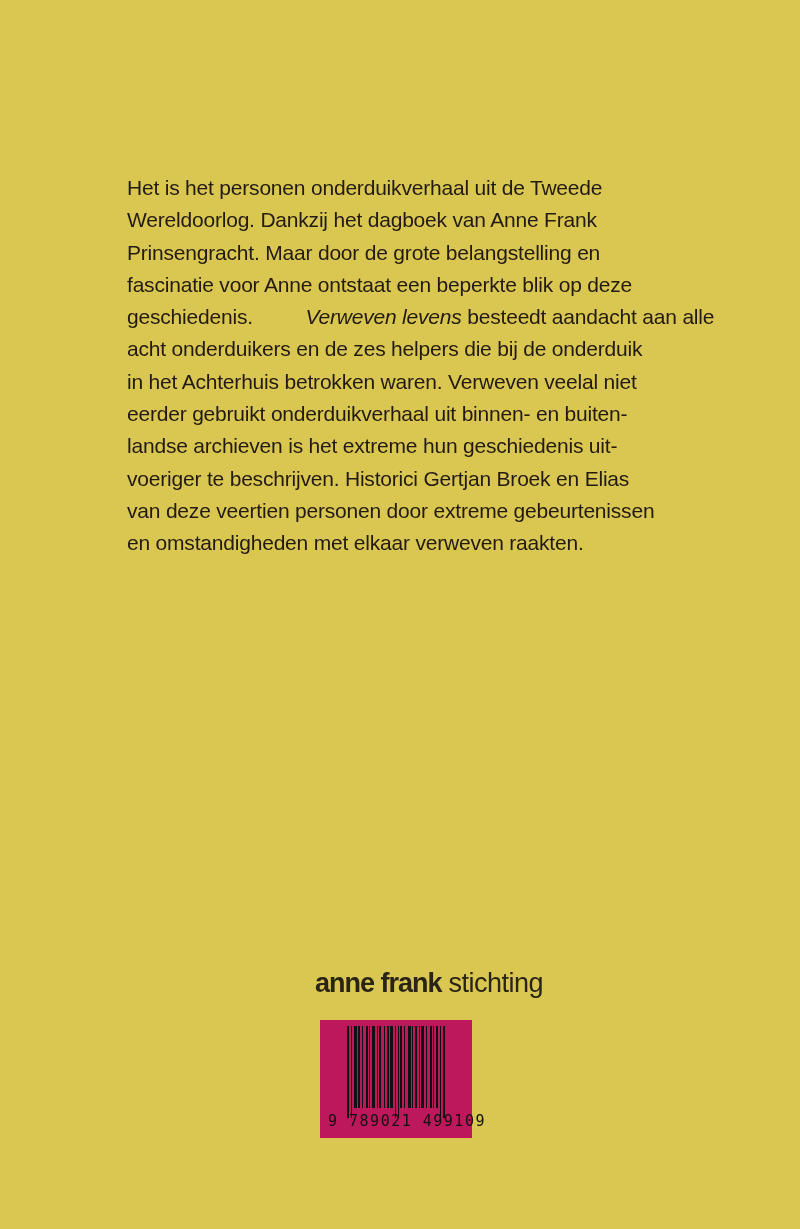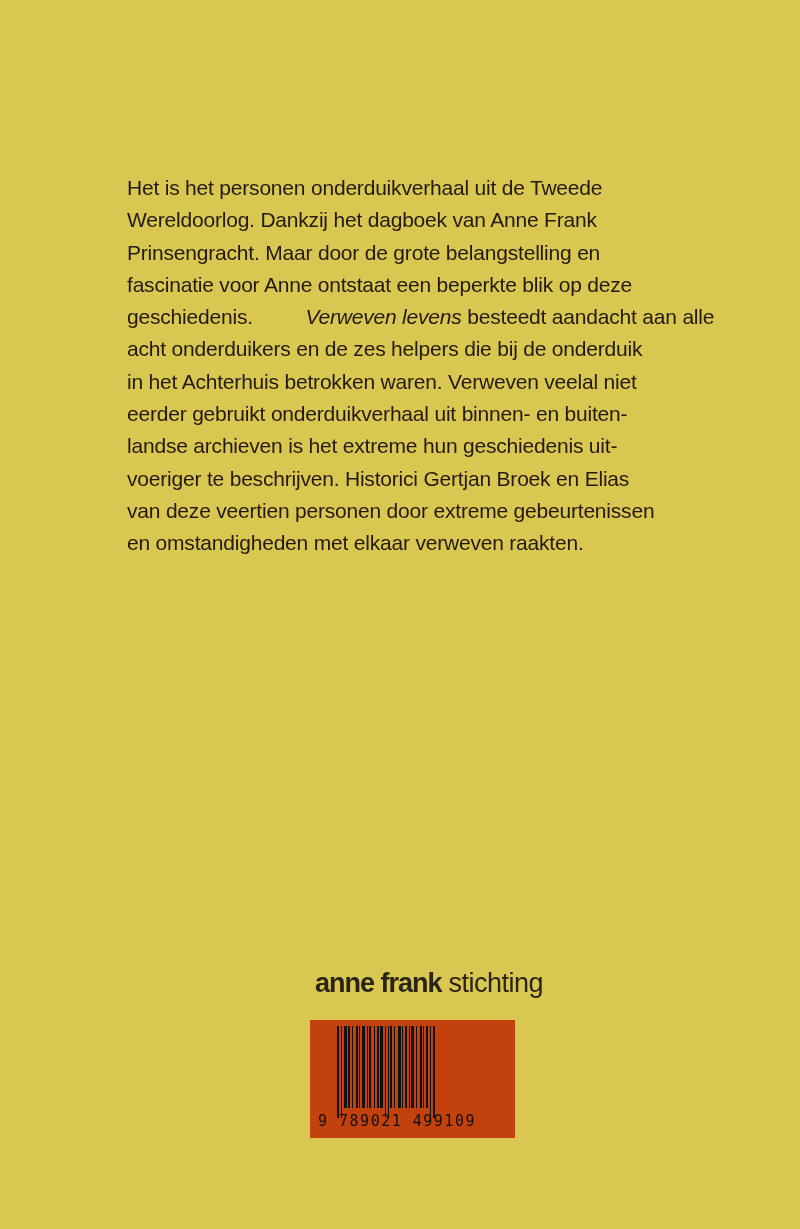--- a/index.html
+++ b/index.html
@@ -29,23 +29,23 @@
       font-size: 27px;
       color: #2a2416;
       letter-spacing: -0.5px;
       white-space: nowrap;
       margin-left: 40px;
     }
     .logo .bold { font-weight: bold; letter-spacing: -1px; }
     .logo .light { font-weight: normal; }
     .barcode-box {
       position: absolute;
-      left: 310px; top: 1020px;
-      width: 205px; height: 118px;
-      background: #c2410c;
+      left: 320px; top: 1020px;
+      width: 152px; height: 118px;
+      background: #be185d;
     }
     .barcode-bars {
       position: absolute;
       left: 27px; top: 6px;
       width: 134px; height: 92px;
       display: flex; align-items: flex-start;
     }
     .bar { height: 82px; background: #111; }
     .bar.long { height: 92px; }
     .gap { height: 82px; }

